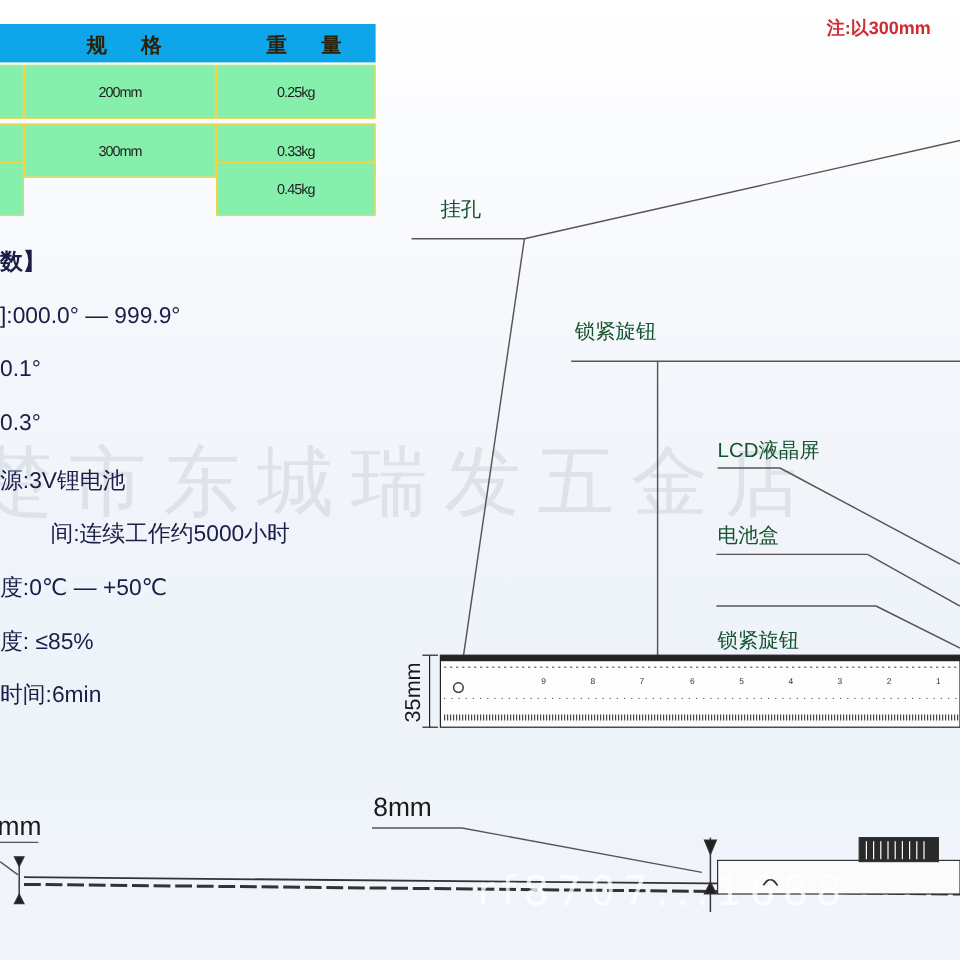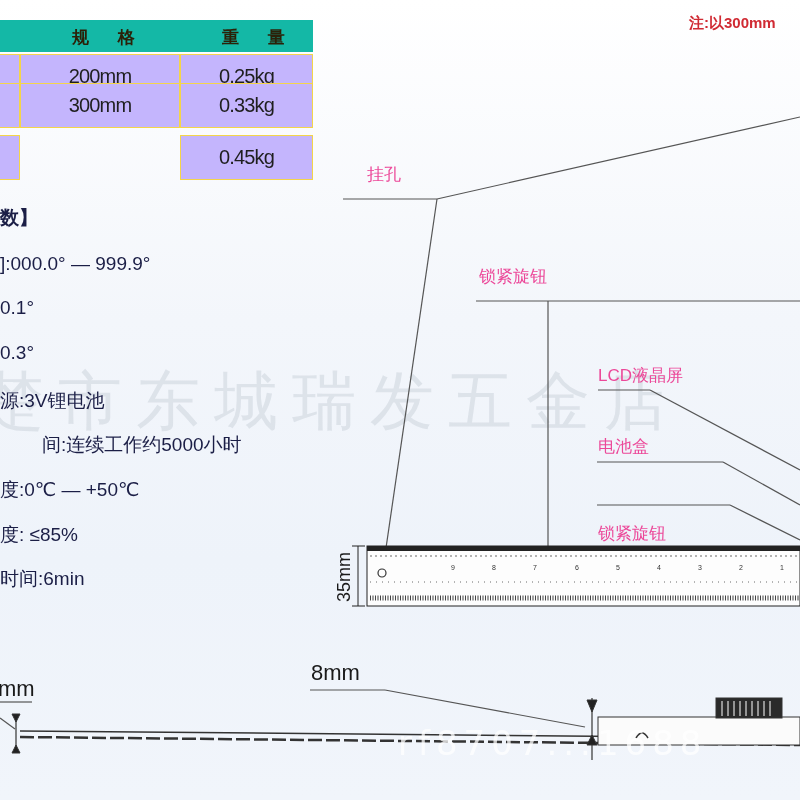--- a/index.html
+++ b/index.html
@@ -8,42 +8,42 @@
     background: linear-gradient(180deg, #ffffff 0%, #f3f6fb 40%, #eef3fa 70%, #f1f5fb 100%);
     font-family: "Liberation Sans", "DejaVu Sans", sans-serif;
     color:#1d1f3a;
   }
   .abs { position:absolute; }
 
   
   .spec-table { left:0; top:20px; width:313px; }
   .spec-header {
     position:absolute; left:0; top:0; width:313px; height:32px;
-    background:#14b8a6;
+    background:#0ea5e9;
   }
   .spec-header span {
     position:absolute; top:6px; font-size:17px; font-weight:bold; color:#2b2108;
     letter-spacing:12px;
   }
   .spec-row { position:absolute; left:0; width:313px; height:34px; }
   .cell {
     position:absolute; top:0; height:45px; border:1.5px solid #f4d54a;
-    background:#c4b5fd; box-sizing:border-box;
+    background:#86efac; box-sizing:border-box;
     display:flex; align-items:center; justify-content:center;
-    font-size:20px; color:#1f1f1f; letter-spacing:-0.8px;
+    font-size:12px; color:#1f1f1f; letter-spacing:-0.8px;
   }
 
   .note { left:689px; top:14px; font-size:15px; font-weight:bold; color:#d02a33; white-space:nowrap; }
 
   
   .param { position:absolute; left:0; font-size:19px; color:#1b1e46; white-space:nowrap; }
   .param-title { font-weight:bold; font-size:19px; }
 
   
-  .label { position:absolute; font-size:17px; color:#ec4899; white-space:nowrap; }
+  .label { position:absolute; font-size:17px; color:#14532d; white-space:nowrap; }
   .dim-label { position:absolute; font-size:22px; color:#1a1a1a; }
 
   .watermark {
     position:absolute; left:-20px; top:358px; font-size:64px; color:rgba(170,178,190,0.28);
     font-family:"DejaVu Sans", sans-serif; letter-spacing:14px; white-space:nowrap; font-weight:300;
   }
   .watermark2 {
     position:absolute; left:398px; top:723px; font-size:34px; color:rgba(255,255,255,0.75);
     letter-spacing:6px; white-space:nowrap; font-family:"DejaVu Sans", sans-serif;
   }
@@ -58,21 +58,21 @@
 <div class="abs spec-table">
   <div class="spec-header">
     <span style="left:72px;">规 格</span>
     <span style="left:222px;">重 量</span>
   </div>
   <div class="spec-row" style="top:34px;">
     <div class="cell" style="left:-4px;width:24px;"></div>
     <div class="cell" style="left:20px;width:160px;">200mm</div>
     <div class="cell" style="left:180px;width:133px;">0.25kg</div>
   </div>
-  <div class="spec-row" style="top:63px;padding-left:32px;">
+  <div class="spec-row" style="top:83px;padding-left:32px;">
     <div class="cell" style="left:-4px;width:24px;"></div>
     <div class="cell" style="left:20px;width:160px;">300mm</div>
     <div class="cell" style="left:180px;width:133px;">0.33kg</div>
   </div>
   <div class="spec-row" style="top:115px;">
     <div class="cell" style="left:-4px;width:24px;"></div>
     <div class="cell" style="left:180px;width:133px;">0.45kg</div>
   </div>
 </div>
 

